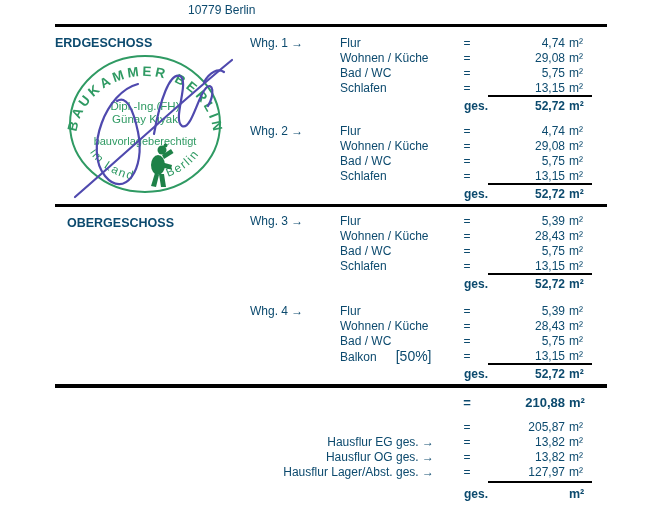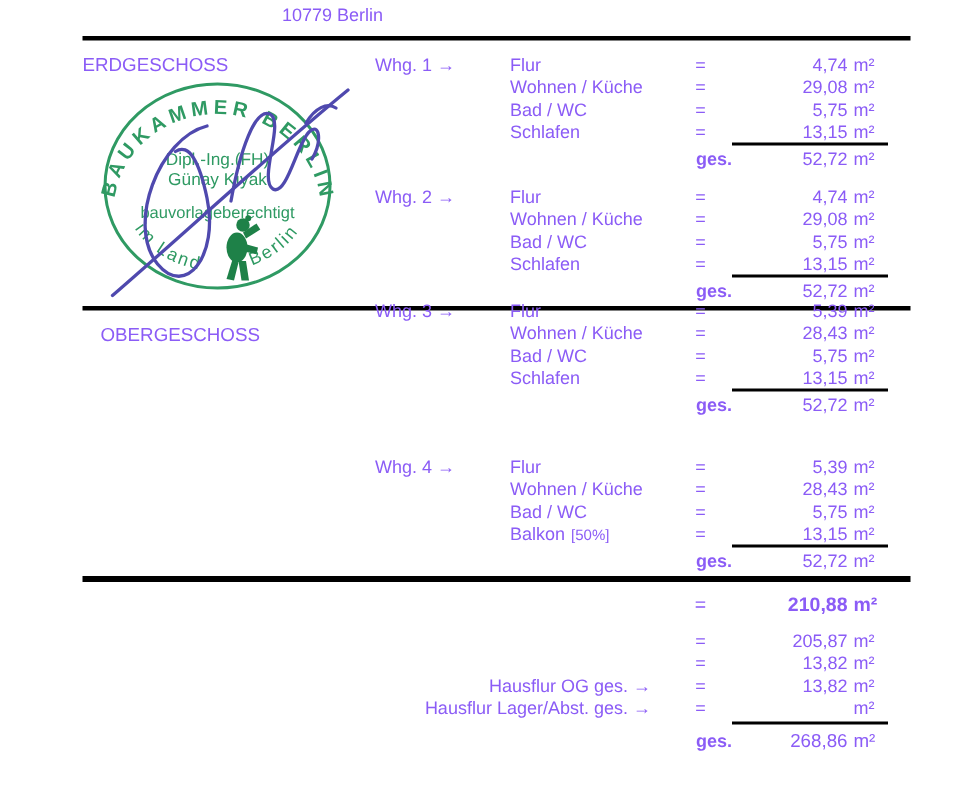--- a/index.html
+++ b/index.html
@@ -1,33 +1,33 @@
 <!DOCTYPE html>
 <html><head>
 <meta charset="utf-8">
 <style>
   html,body { margin:0; padding:0; background:#ffffff; }
   .page {
     position:relative; width:650px; height:524px; background:#ffffff;
-    font-family:"Liberation Sans", sans-serif; font-size:12px; color:#8b5cf6;
+    font-family:"Liberation Sans", sans-serif; font-size:12px; color:#0c4a6e;
     overflow:hidden;
   }
   .abs { position:absolute; }
-  .bold { font-weight:normal; }
+  .bold { font-weight:bold; }
   .hr { position:absolute; left:55px; width:552px; background:#000; }
   .block { position:absolute; left:0; width:650px; }
   .brow { position:absolute; left:0; width:650px; height:15px; line-height:15px; }
   .c-whg  { position:absolute; left:250px; }
   .c-room { position:absolute; left:340px; }
   .c-eq   { position:absolute; left:458px; width:18px; text-align:center; }
   .c-val  { position:absolute; left:465px; width:100px; text-align:right; }
   .c-unit { position:absolute; left:569px; }
   .c-ges  { position:absolute; left:452px; font-weight:bold;margin-left:12px; }
   .sumline { position:absolute; left:488px; width:104px; height:2px; background:#000; }
-  .note { font-size:10px; margin-left:4px; }
+  .note { font-size:14px; margin-left:19px; }
   .sum-label { position:absolute; left:250px; width:184px; text-align:right; }
   .title-big { font-size:15.5px; font-weight:bold; }
   .val-big { font-size:13px; font-weight:bold; }
   svg text { font-family:"Liberation Sans", sans-serif; }
 </style>
 </head>
 <body>
 
 <div class="page">
 
@@ -137,21 +137,21 @@
       <span class="c-ges">ges.</span>
       <span class="c-val bold">52,72</span>
       <span class="c-unit bold">m²</span>
     </div>
   </div>
 
   <div class="hr" style="top:204px; height:3px;"></div>
 
   <div class="abs bold" style="left:67px; top:216px; font-size:12.5px;">OBERGESCHOSS</div>
 
-  <div class="block" style="top:200px; height:80px;">
+  <div class="block" style="top:214px; height:80px;">
     <div class="brow" style="top:0">
       <span class="c-whg">Whg. 3 →</span>
       <span class="c-room">Flur</span>
       <span class="c-eq">=</span>
       <span class="c-val">5,39</span>
       <span class="c-unit">m²</span>
     </div>
     <div class="brow" style="top:15px">
       <span class="c-room">Wohnen / Küche</span>
       <span class="c-eq">=</span>
@@ -219,37 +219,38 @@
     <span class="c-val val-big">210,88</span>
     <span class="c-unit val-big">m²</span>
   </div>
 
   <div class="brow" style="top:420px">
     <span class="c-eq">=</span>
     <span class="c-val">205,87</span>
     <span class="c-unit">m²</span>
   </div>
   <div class="brow" style="top:435px">
+    <span class="sum-label">Hausflur EG ges. →</span>
     <span class="c-eq">=</span>
     <span class="c-val">13,82</span>
     <span class="c-unit">m²</span>
   </div>
   <div class="brow" style="top:450px">
     <span class="sum-label">Hausflur OG ges. →</span>
     <span class="c-eq">=</span>
     <span class="c-val">13,82</span>
     <span class="c-unit">m²</span>
   </div>
   <div class="brow" style="top:465px">
     <span class="sum-label">Hausflur Lager/Abst. ges. →</span>
     <span class="c-eq">=</span>
+    <span class="c-val">127,97</span>
     <span class="c-unit">m²</span>
   </div>
 
   <div class="sumline" style="top:481px"></div>
 
   <div class="brow" style="top:487px">
     <span class="c-ges">ges.</span>
-    <span class="c-val bold" style="font-size:12.5px;">268,86</span>
     <span class="c-unit bold" style="font-size:12.5px;">m²</span>
   </div>
 
 </div>
 
 </body></html>

